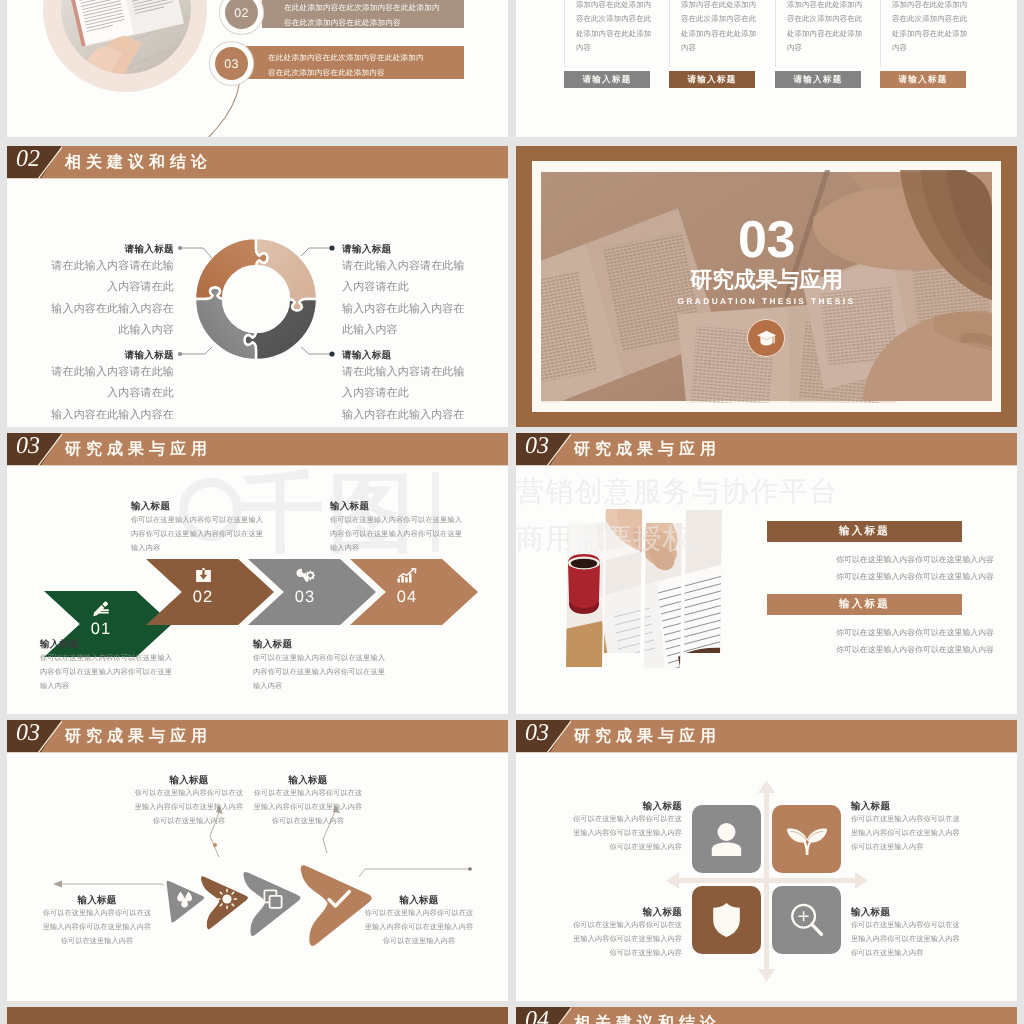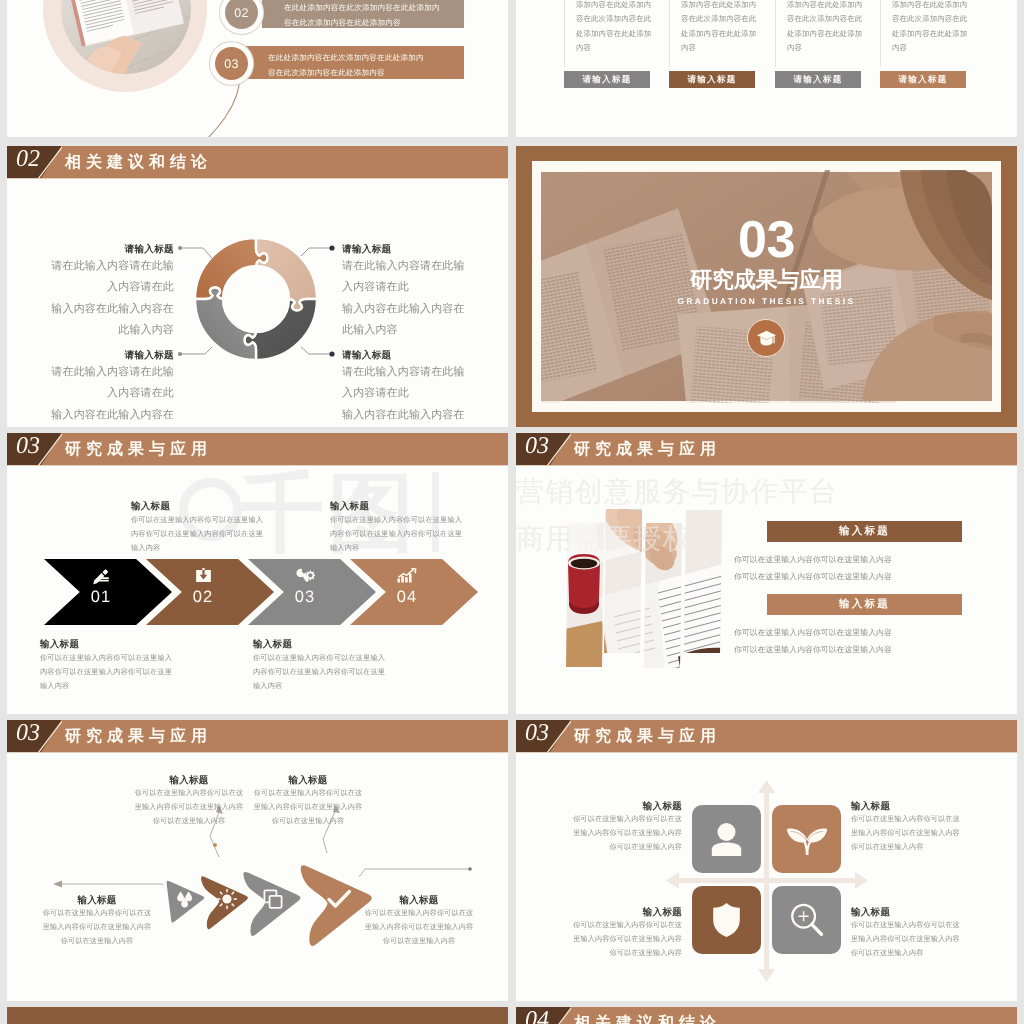--- a/index.html
+++ b/index.html
@@ -101,40 +101,40 @@
   .chev{position:absolute;top:126px;height:66px;width:128px;
       -webkit-clip-path:polygon(0 0,72% 0,100% 50%,72% 100%,0 100%,28% 50%);
       clip-path:polygon(0 0,72% 0,100% 50%,72% 100%,0 100%,28% 50%);}
   .chev .ic{position:absolute;left:22px;top:9px;width:70px;text-align:center;line-height:0;}
   .chev .n{position:absolute;left:22px;top:29px;width:70px;text-align:center;font-size:16.5px;
       color:#fdfaf4;letter-spacing:1px;font-family:"Liberation Sans",sans-serif;}
   .s5-t{position:absolute;width:152px;}
   .s5-t .bd{font-size:7.2px;line-height:1.95;}
   .s6-bar{position:absolute;display:flex;align-items:center;justify-content:center;
       font-size:10.5px;font-weight:700;color:#fdfaf4;letter-spacing:2.2px;}
-  .s6-p{position:absolute;width:260px;text-align:left;font-size:7.9px;color:#8f8f8f;
+  .s6-p{position:absolute;width:260px;text-align:right;font-size:7.9px;color:#8f8f8f;
       line-height:2.15;white-space:pre-line;}
   .s7-t{position:absolute;width:128px;}
   .s7-t .bd{font-size:7.1px;line-height:1.95;}
 
   
   .qb{position:absolute;border-radius:10px;display:flex;align-items:center;justify-content:center;}
   .s8-t{position:absolute;width:128px;}
   .s8-t .bd{font-size:7.1px;line-height:1.95;}
 
   
   .s3-puzzle{position:absolute;left:175px;top:79px;}
   .s3-lines{position:absolute;left:0;top:0;}
   .s3-box.p1{left:38px;top:97px;width:129px;}
   .s3-box.p2{left:335px;top:97px;width:129px;}
   .s3-box.p3{left:38px;top:203px;width:129px;}
   .s3-box.p4{left:335px;top:203px;width:129px;}
 
   
-  .chev.c1{left:37px;background:#000000;}
+  .chev.c1{left:37px;background:#14532d;margin-top:32px;}
   .chev.c2{left:139px;background:#8a5c3c;}
   .chev.c3{left:241px;background:#888888;}
   .chev.c4{left:343px;background:#b5805b;}
   .s5-t.t1{left:124px;top:67px;}
   .s5-t.t2{left:323px;top:67px;}
   .s5-t.t3{left:33px;top:205px;}
   .s5-t.t4{left:246px;top:205px;}
 
   
   .s6-photo{position:absolute;left:50px;top:72px;}

